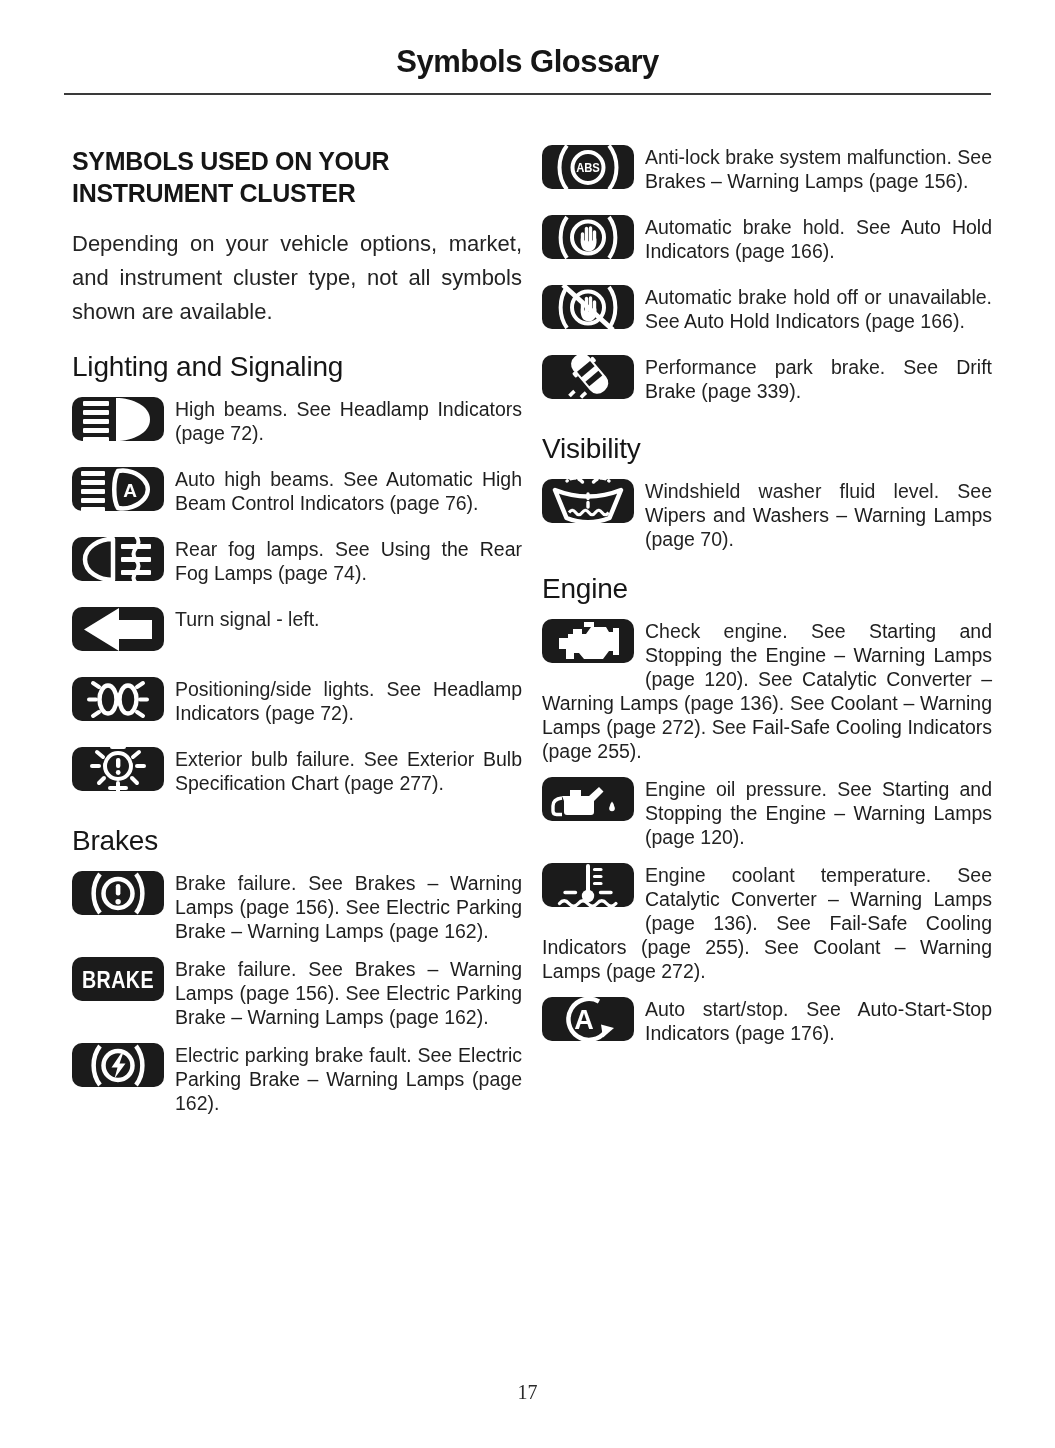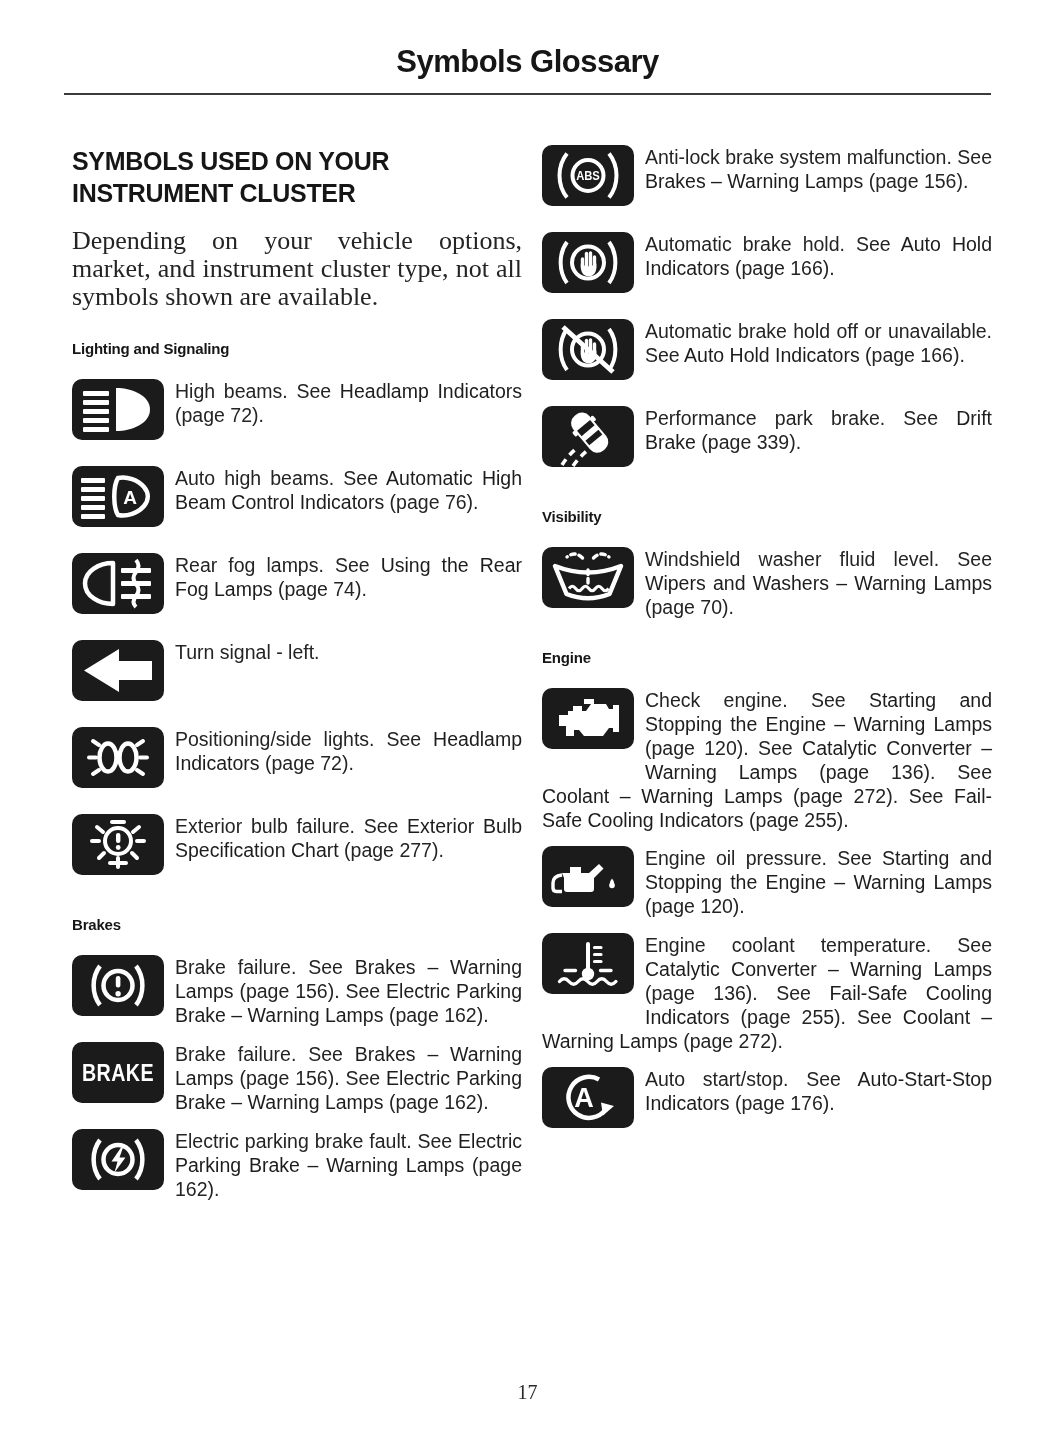--- a/index.html
+++ b/index.html
@@ -13,31 +13,31 @@
     margin:0;padding-top:44px;text-align:center;
     font-size:31px;font-weight:700;color:#161616;letter-spacing:-0.5px;
   }
   .rule{margin:13px 64px 0 64px;border-top:2px solid #3a3a3a;height:0;}
   .columns{display:flex;gap:20px;padding:0 35px 0 72px;margin-top:50px;align-items:flex-start;}
   .column{width:450px;flex:0 0 450px;}
   h2.main-heading{
     margin:0;font-size:25px;line-height:32px;font-weight:700;color:#161616;letter-spacing:-0.3px;
   }
   p.intro{
-    margin:18px 0 0 0;font-size:26px;line-height:28px;text-align:justify;color:#242424;font-family:Liberation Serif, serif;
+    margin:18px 0 0 0;font-size:22px;line-height:34px;text-align:justify;color:#242424;
   }
   .group-title{
-    margin:24px 0 16px 0;font-size:15px;line-height:28px;font-weight:700;color:#161616;letter-spacing:-0.2px;
+    margin:24px 0 16px 0;font-size:28px;line-height:28px;font-weight:400;color:#161616;letter-spacing:-0.2px;
   }
   .group:first-child .group-title{margin-top:24px;}
   .column[data-name="right-column"] .group:first-child{margin-top:0;}
   .item{margin-bottom:14px;text-align:justify;font-size:19.5px;line-height:24px;}
   .item::after{content:"";display:block;clear:both;}
   .sym{
-    float:left;width:92px;height:61px;margin:0 11px 12px 0;
+    float:left;width:92px;height:44px;margin:0 11px 12px 0;
     background:#1b1b1b;border-radius:10px;display:flex;align-items:center;justify-content:center;
   }
   .sym svg{width:92px;height:61px;display:block;}
   .desc b{font-weight:400;color:#1d1d1d;}
   footer{position:absolute;left:0;right:0;bottom:44px;text-align:center;}
   .page-number{font-size:20px;color:#2a2a2a;font-family:Liberation Serif, serif;}
 </style>
 </head>
 <body>
 

